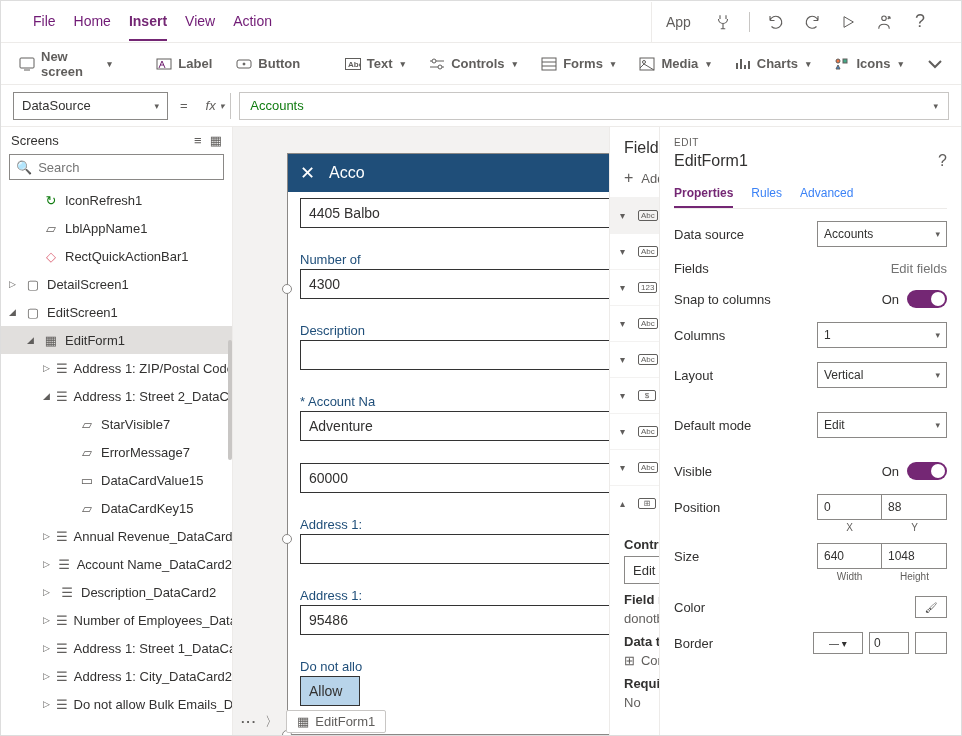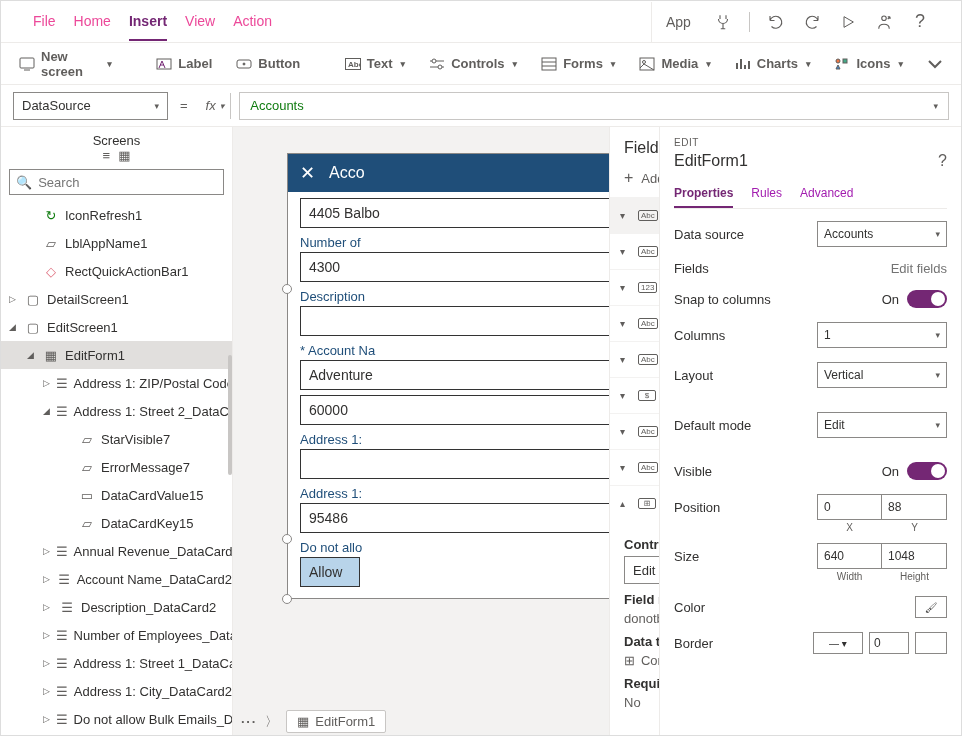--- a/index.html
+++ b/index.html
@@ -1,21 +1,21 @@
 <!DOCTYPE html>
 <html><head>
 <meta charset="utf-8">
 <style>
 * { box-sizing: border-box; margin: 0; padding: 0; font-family: "Segoe UI", Arial, sans-serif; }
 body { width: 962px; height: 736px; background: #fff; overflow: hidden; font-size: 13px; color: #323130; position: relative; border: 1px solid #ddd; }
 
 
 .menubar { height: 42px; display: flex; align-items: center; padding: 0 8px; border-bottom: 1px solid #edebe9; }
 .menubar .menus { display: flex; gap: 18px; padding-left: 24px; }
-.menubar .menu-item { font-size: 14px; color: #ec4899; cursor: pointer; padding: 10px 0; }
+.menubar .menu-item { font-size: 14px; color: #701a75; cursor: pointer; padding: 10px 0; }
 .menubar .menu-item.active { color: #742774; border-bottom: 2px solid #742774; font-weight: 600; }
 .menubar .right { margin-left: auto; display: flex; align-items: center; gap: 16px; padding-right: 10px; }
 .menubar .right .app { color: #605e5c; font-size: 14px; margin-right: 6px; }
 .menubar .ricon { width: 20px; height: 20px; display: inline-flex; align-items: center; justify-content: center; color: #605e5c; cursor: pointer; }
 .menubar .sep { width: 1px; height: 20px; background: #c8c6c4; }
 
 
 .ribbon { height: 42px; display: flex; align-items: center; gap: 12px; padding: 0 12px; border-bottom: 1px solid #edebe9; font-weight: bold; }
 .ribbon .rbtn { display: inline-flex; align-items: center; gap: 6px; color: #605e5c; font-size: 13px; cursor: pointer; padding: 4px 6px; }
 .ribbon .rbtn .ic { width: 16px; height: 16px; display: inline-flex; align-items: center; justify-content: center; }
@@ -26,21 +26,21 @@
 .prop-select { width: 155px; height: 28px; border: 1px solid #8a8886; display: flex; align-items: center; justify-content: space-between; padding: 0 8px; font-size: 13px; }
 .eq { color: #605e5c; padding: 0 4px; }
 .fx { font-style: italic; color: #605e5c; padding: 0 6px; border-right: 1px solid #c8c6c4; height: 26px; display: flex; align-items: center; }
 .formula-input { flex: 1; height: 28px; border: 1px solid #c8c6c4; display: flex; align-items: center; padding: 0 10px; font-family: Consolas, monospace; color: #107c10; justify-content: space-between; }
 
 
 .main { display: flex; height: calc(736px - 126px); }
 
 
 .left { width: 232px; border-right: 1px solid #edebe9; display: flex; flex-direction: column; overflow: hidden; }
-.left-head { display: flex; align-items: center; justify-content: space-between; padding: 6px 10px; flex-direction: column; }
+.left-head { display: flex; align-items: center; justify-content: space-between; padding: 6px 10px; }
 .left-head .title { font-size: 13px; color: #323130; }
 .left-head .icons { display: flex; gap: 8px; color: #605e5c; }
 .searchbox { margin: 0 8px 6px 8px; height: 26px; border: 1px solid #8a8886; display: flex; align-items: center; padding: 0 6px; gap: 6px; }
 .searchbox .sicon { color: #a458a4; }
 .searchbox input { border: 0; outline: 0; flex: 1; font-size: 13px; }
 .tree { flex: 1; overflow-y: hidden; font-size: 13px; position: relative; }
 .tree-scroll { position: absolute; right: 0; top: 154px; width: 4px; height: 120px; background: #c8c6c4; border-radius: 2px; }
 .tree .node { display: flex; align-items: center; height: 28px; gap: 6px; padding-left: 8px; cursor: pointer; white-space: nowrap; overflow: hidden; }
 .tree .node.sel { background: #e1dfdd; }
 .tree .tw { width: 10px; font-size: 9px; color: #605e5c; }
@@ -48,21 +48,21 @@
 .tree .ind1 { padding-left: 26px; }
 .tree .ind2 { padding-left: 42px; }
 .tree .ind4 { padding-left: 78px; }
 
 
 .canvas-wrap { flex: 1; background: #f3f2f1; position: relative; overflow: hidden; }
 .canvas { position: absolute; left: 54px; top: 26px; width: 360px; border: 1px solid #8a8886; background: #fff; }
 .sel-handle { position: absolute; width: 10px; height: 10px; background: #fff; border: 1px solid #8a8886; border-radius: 50%; }
 .form-header { background: #1f4e79; color: #fff; height: 38px; display: flex; align-items: center; padding: 0 12px; font-size: 16px; gap: 14px; }
 .form-body { padding: 6px 12px; }
-.form-field { margin-bottom: 5px; }
+.form-field { margin-bottom: 22px; }
 .form-field .lbl { color: #1f4e79; font-size: 13px; padding: 2px 0; }
 .form-field .inp { height: 30px; border: 1px solid #333; padding: 0 8px; display: flex; align-items: center; font-size: 14px; width: 100%; background: #fff; }
 .form-field .inp.sel { background: #b8d4ea; }
 .req { color: #1f4e79; }
 .canvas-crumb { position: absolute; bottom: 4px; left: 8px; display: flex; align-items: center; gap: 8px; font-size: 13px; color: #605e5c; }
 .canvas-crumb .dots { font-weight: bold; letter-spacing: 1px; cursor: pointer; }
 .canvas-crumb .crumb { background: #fff; border: 1px solid #c8c6c4; border-radius: 2px; padding: 3px 10px; display: flex; align-items: center; gap: 6px; }
 
 
 .fields-panel { position: absolute; left: 376px; top: 0; width: 282px; bottom: 0; background: #fff; border-left: 1px solid #edebe9; border-right: 1px solid #edebe9; overflow-y: auto; }
@@ -79,21 +79,21 @@
 .fp-detail .lbl { font-weight: 600; margin-top: 8px; margin-bottom: 4px; }
 .fp-detail .sel { border: 1px solid #8a8886; height: 28px; display: flex; align-items: center; justify-content: space-between; padding: 0 8px; }
 .fp-detail .val { color: #605e5c; }
 .fp-detail .dt { display: flex; align-items: center; gap: 6px; color: #605e5c; }
 
 
 .right { width: 302px; border-left: 1px solid #edebe9; padding: 10px 14px; overflow: hidden; }
 .right .cat { font-size: 10px; letter-spacing: 0.5px; color: #605e5c; }
 .right .objname { font-size: 16px; margin: 4px 0 10px; display: flex; align-items: center; justify-content: space-between; }
 .right .tabs { display: flex; gap: 18px; border-bottom: 1px solid #edebe9; margin-bottom: 12px; }
-.right .tab { font-size: 12px; padding: 6px 0; color: #a21caf; cursor: pointer; }
+.right .tab { font-size: 12px; padding: 6px 0; color: #3b82f6; cursor: pointer; }
 .right .tab.active { color: #742774; border-bottom: 2px solid #742774; font-weight: 600; }
 .prop-row { display: flex; align-items: center; justify-content: space-between; margin-bottom: 14px; font-size: 13px; }
 .prop-row .plabel { color: #323130; }
 .prop-row .psel { width: 130px; height: 26px; border: 1px solid #8a8886; display: flex; align-items: center; justify-content: space-between; padding: 0 6px; font-size: 12px; }
 .prop-row .plink { color: #737373; cursor: pointer; font-size: 13px; }
 .toggle { width: 40px; height: 18px; background: #742774; border-radius: 9px; position: relative; }
 .toggle::after { content:''; position: absolute; right: 2px; top: 2px; width: 14px; height: 14px; background: #fff; border-radius: 50%; }
 .toggle-wrap { display: flex; align-items: center; gap: 8px; }
 .pair-input { display: flex; gap: 0; }
 .pair-input .pi { width: 65px; height: 26px; border: 1px solid #8a8886; padding: 0 6px; font-size: 12px; display: flex; align-items: center; }

